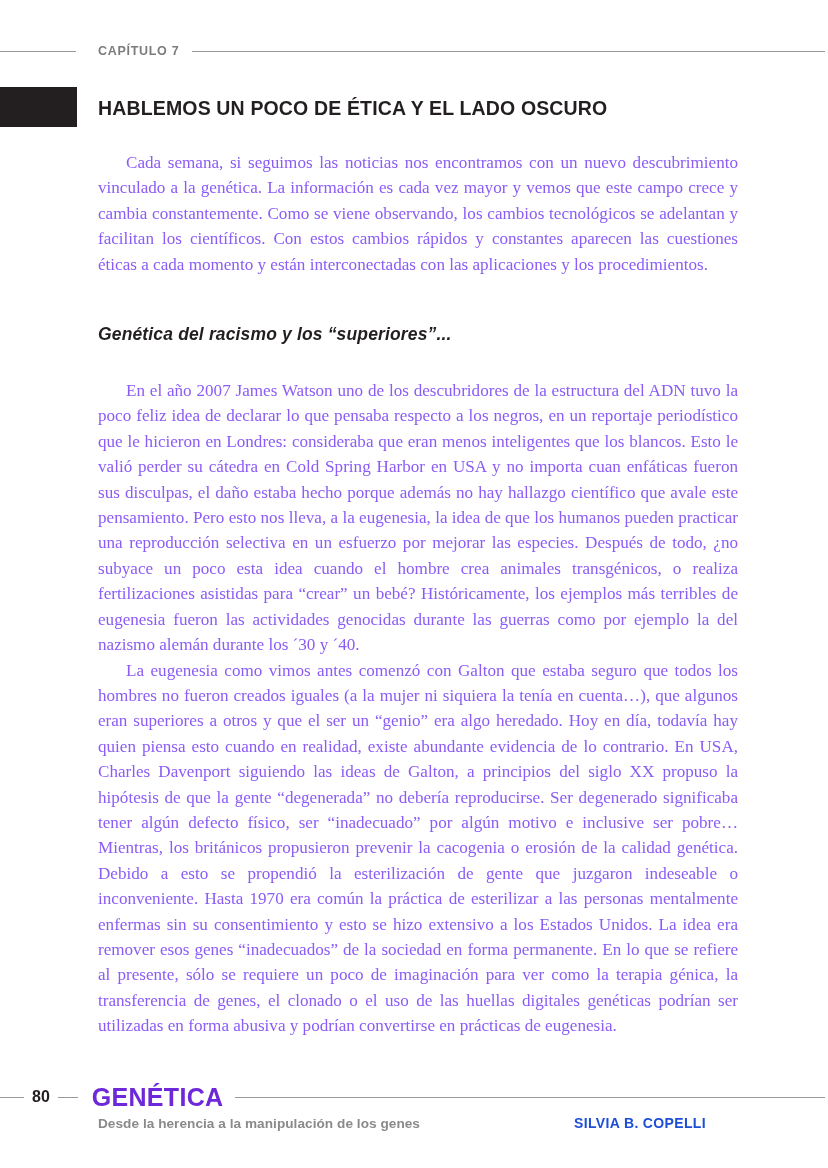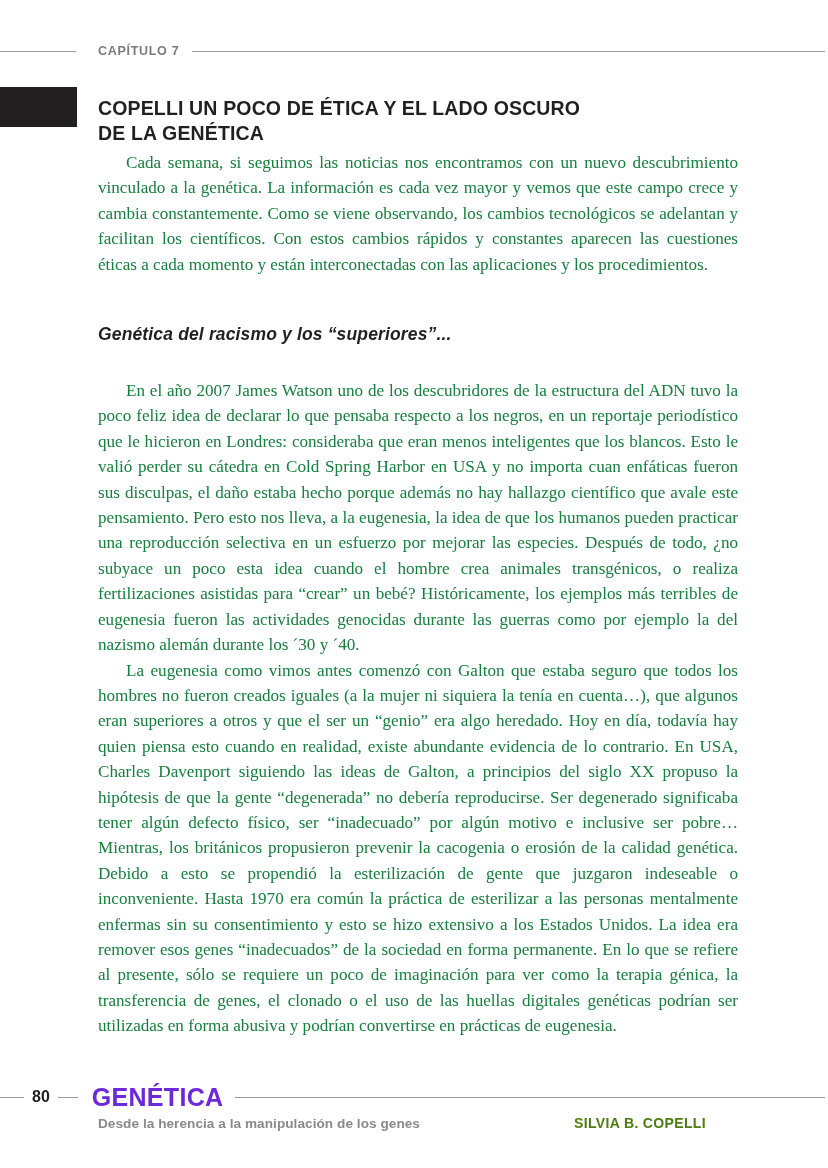--- a/index.html
+++ b/index.html
@@ -92,21 +92,21 @@
     width: 640px;
   }
 
   p.body-par {
     margin: 0;
     font-family: "Liberation Serif", serif;
     font-size: 17.1px;
     line-height: 25.4px;
     text-align: justify;
     text-justify: inter-word;
-    color: #15803d;
+    color: #8b5cf6;
     hyphens: manual;
   }
   p.body-par.indent { text-indent: 28px; }
 
   .section-heading {
     margin: 0;
     font-family: "Liberation Sans", sans-serif;
     font-weight: 700;
     font-style: italic;
     font-size: 17.5px;
@@ -188,42 +188,41 @@
     font-size: 13.6px;
     letter-spacing: 0.05px;
     color: #8a8a8a;
     white-space: nowrap;
   }
   .author {
     font-family: "Liberation Sans", sans-serif;
     font-weight: 700;
     font-size: 14px;
     letter-spacing: 0.35px;
-    color: #4d7c0f;
+    color: #1d4ed8;
     white-space: nowrap;
     margin-left: auto;
     margin-right: 92px;
   }
 </style>
 </head>
 <body>
 
 <div class="page">
 
   <div class="runhead">
     <div class="rule rule-left"></div>
     <div class="chapter-label">CAPÍTULO 7</div>
     <div class="rule rule-right"></div>
   </div>
 
   <div class="tab-marker"></div>
 
   <h1 class="chapter-title">
-    <span class="t-line">COPELLI UN POCO DE ÉTICA Y EL LADO OSCURO</span>
-    <span class="t-line">DE LA GENÉTICA</span>
+    <span class="t-line">HABLEMOS UN POCO DE ÉTICA Y EL LADO OSCURO</span>
   </h1>
 
   <div class="column">
 
     <p class="body-par indent">Cada semana, si seguimos las noticias nos encontramos con un nuevo descubrimiento vinculado a la genética. La información es cada vez mayor y vemos que este campo crece y cambia constantemente. Como se viene observando, los cambios tecnológicos se adelantan y facilitan los científicos. Con estos cambios rápidos y constantes aparecen las cuestiones éticas a cada momento y están interconectadas con las aplicaciones y los procedimientos.</p>
 
     <div class="gap-after-intro"></div>
 
     <h2 class="section-heading">Genética del racismo y los “superiores”...</h2>
 

